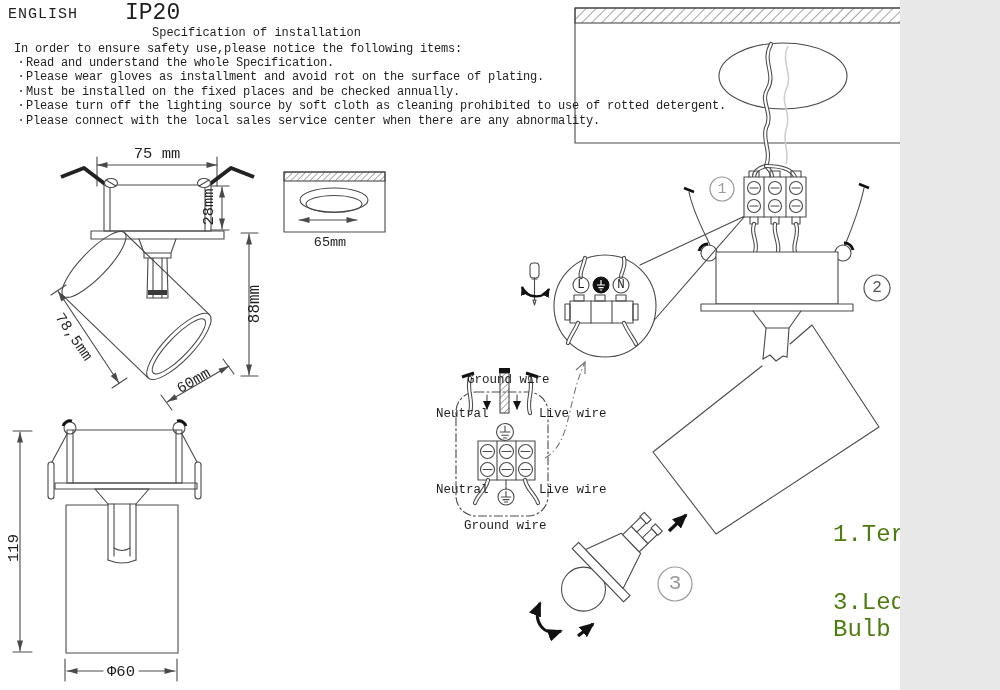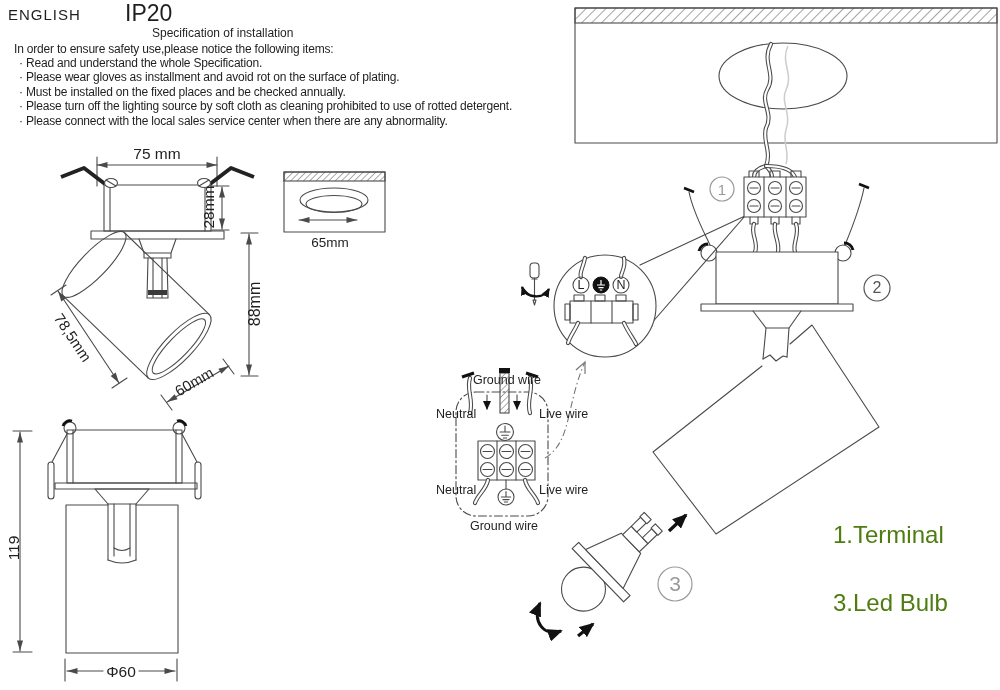--- a/index.html
+++ b/index.html
@@ -1,18 +1,18 @@
 <!DOCTYPE html>
 <html><head>
 <meta charset="utf-8">
 <style>
   html,body { margin:0; padding:0; background:#e8e8e8; }
   .page {
-    position:relative; width:1000px; height:690px; background:#ffffff;
-    font-family:Liberation Sans, sans-serif; color:#1f1f1f; overflow:hidden;
+    position:relative; width:900px; height:690px; background:#ffffff;
+    font-family:Liberation Mono, monospace; color:#1f1f1f; overflow:hidden;
   }
   .art { position:absolute; left:0; top:0; width:1000px; height:690px; }
   .s  { stroke:#4a4a4a; fill:none; stroke-width:1.1; stroke-linecap:round; stroke-linejoin:round; }
   .sw { stroke:#4a4a4a; fill:#ffffff; stroke-width:1.1; stroke-linejoin:round; }
   .wireO { stroke:#4a4a4a; stroke-width:4.2; fill:none; stroke-linecap:round; }
   .wireI { stroke:#ffffff; stroke-width:2.1; fill:none; stroke-linecap:round; }
   .lbl { position:absolute; white-space:nowrap; color:#1f1f1f; }
   .ctr { text-align:center; }
   .rot90  { transform:rotate(-90deg); }
   .instr { position:absolute; left:16px; top:56px; font-size:12px; letter-spacing:-0.2px; }

